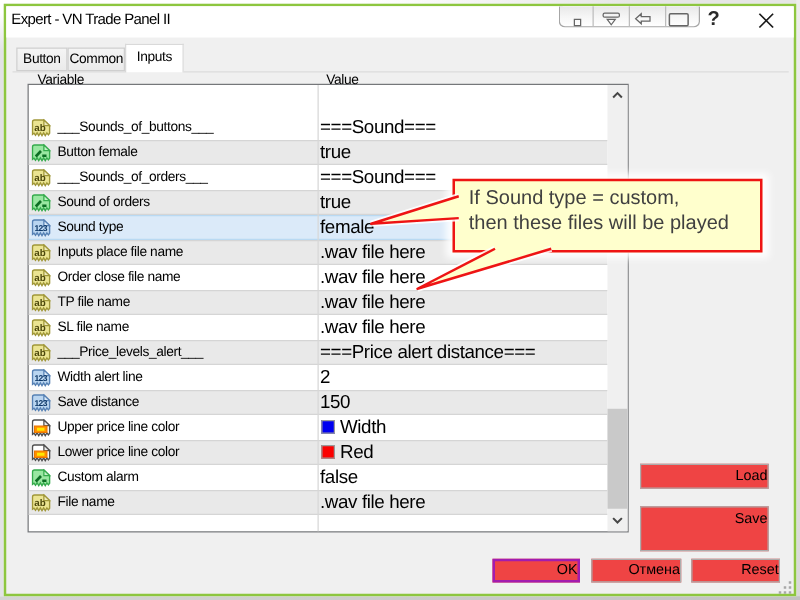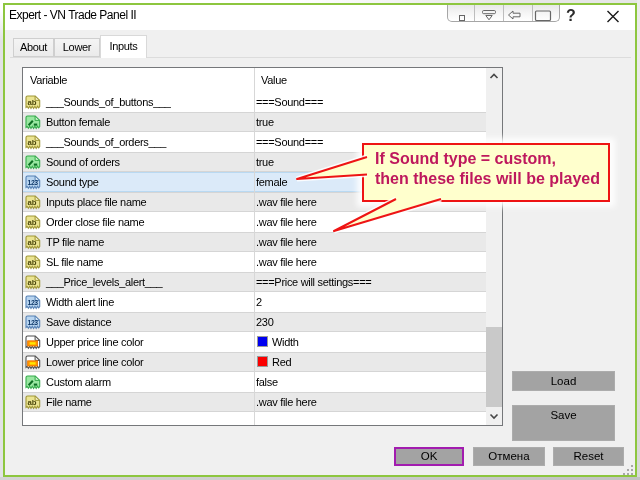--- a/index.html
+++ b/index.html
@@ -22,43 +22,43 @@
 .tbsep{top:5px;width:1px;height:16px;background:#bdbdbd}
 #q{left:566px;top:7px;font-size:16px;font-weight:bold;color:#2a2a2a}
 
 .tab{top:38px;height:19px;box-sizing:border-box;background:linear-gradient(#f4f4f4,#ebebeb);border:1px solid #cfcfcf;
   font-size:11px;letter-spacing:-0.3px;text-align:center;line-height:17px;color:#000}
 #tabInputs{left:100px;top:35px;width:47px;height:23px;background:#fff;border:1px solid #d9d9d9;border-bottom:none;line-height:20px;z-index:3}
 #tabline{left:10px;top:57px;width:621px;height:1px;background:#dcdcdc}
 
 #table{left:22px;top:67px;width:481px;height:359px;box-sizing:border-box;border:1px solid #75777a;background:#fff}
 #colsep{left:254px;top:68px;width:1px;height:357px;background:#d7d7d7;z-index:1}
-.hdr{top:68px;height:24px;line-height:24px;font-size:11px;letter-spacing:-0.3px;color:#000}
+.hdr{top:52px;height:24px;line-height:24px;font-size:11px;letter-spacing:-0.3px;color:#000}
 .row{left:23px;top:0;width:463px;height:20px}
 .gray{background:#e9e9e9;border-top:1px solid #d5d5d5;border-bottom:1px solid #d5d5d5;box-sizing:border-box}
 .blue{background:#dbeaf9;border-top:1px solid #b9d9f2;border-bottom:1px solid #b9d9f2;box-sizing:border-box}
 .rname{left:23px;font-size:11px;letter-spacing:-0.3px;height:20px;line-height:20px;color:#000}
-.rval{left:256px;font-size:11px;letter-spacing:-0.3px;height:20px;line-height:20px;color:#000}
+.rval{left:256px;font-size:15px;letter-spacing:-0.3px;height:20px;line-height:20px;color:#000}
 .icon{left:25px;width:16px;height:15px}
 .csq{width:11px;height:11px;box-sizing:border-box;border:1px solid #9a9a9a}
 
 #sbar{left:486px;top:68px;width:16px;height:357px;background:#f0f0f0}
 #sthumb{left:486px;top:327px;width:16px;height:80px;background:#c9c9c9}
 
-.btn{box-sizing:border-box;background:#a3a3a3;border:1px solid #acacac;font-size:11.5px;color:#000;
-  text-align:center}
+.btn{box-sizing:border-box;background:#ef4444;border:1px solid #acacac;font-size:11.5px;color:#000;
+  text-align:right}
 #bLoad{left:512px;top:371px;width:103px;height:20px;line-height:18px}
 #bSave{left:512px;top:405px;width:103px;height:36px;line-height:18px}
 #bOK{left:394px;top:447px;width:70px;height:19px;line-height:15px;border:2px solid #a21caf}
 #bCancel{left:473px;top:447px;width:72px;height:19px;line-height:17px}
 #bReset{left:553px;top:447px;width:71px;height:19px;line-height:17px}
 
 #callout{left:362px;top:143px;width:248px;height:59px;box-sizing:border-box;background:#ffffcd;
   border:2px solid #ee1414;box-shadow:0 0 6px 5px rgba(255,255,255,0.92);z-index:10}
-#calloutText{left:375px;top:149px;font-size:16px;font-weight:bold;line-height:19.5px;color:#be185d;z-index:12}
+#calloutText{left:375px;top:149px;font-size:16px;font-weight:normal;line-height:19.5px;color:#404040;z-index:12}
 #tails{left:0;top:0;width:640px;height:480px;z-index:11;pointer-events:none}
 .grip{width:2px;height:2px;background:#a8a8a8;position:absolute}
 </style>
 </head>
 <body>
 <div class="abs" id="shadowT"></div>
 <div class="abs" id="shadowL"></div>
 <div class="abs" id="shadowR"></div>
 <div class="abs" id="shadowB"></div>
 <div class="abs" id="frame"></div>
@@ -75,22 +75,22 @@
   <rect x="35.5" y="5.5" width="13" height="3.2" rx="1.2" fill="none" stroke="#666"></rect>
   <path d="M42 14.8 l3.2-4.3 h-6.4 z" fill="none" stroke="#666"></path>
   <path d="M61.5 10 l4.5-4 v2.2 h7 v3.6 h-7 v2.2 z" fill="none" stroke="#666"></path>
   <rect x="88.5" y="6" width="15" height="9.5" rx="1" fill="none" stroke="#666" stroke-width="1.2"></rect>
 </svg>
 <div class="abs" id="q">?</div>
 <svg class="abs" style="left:606px;top:10px" width="14" height="13" viewBox="0 0 14 13">
   <path d="M1.5 1 L12.5 12 M12.5 1 L1.5 12" stroke="#1a1a1a" stroke-width="1.4" fill="none"></path>
 </svg>
 
-<div class="abs tab" style="left:13px;width:41px">About</div>
-<div class="abs tab" style="left:54px;width:46px">Lower</div>
+<div class="abs tab" style="left:13px;width:41px">Button</div>
+<div class="abs tab" style="left:54px;width:46px">Common</div>
 <div class="abs" id="tabline"></div>
 <div class="abs tab" id="tabInputs">Inputs</div>
 
 <div class="abs" id="table"></div>
 <div class="abs hdr" style="left:30px">Variable</div>
 <div class="abs hdr" style="left:261px">Value</div>
 <div class="abs" id="colsep"></div>
 
 <div id="rows">
 <div class="abs row" style="top:92px"></div>
@@ -167,37 +167,37 @@
     </svg>
 <div class="abs rname" style="left:46px;top:252px">SL file name</div>
 <div class="abs rval" style="top:252px">.wav file here</div>
 <div class="abs row gray" style="top:272px"></div>
 <svg class="abs icon" style="top:275px" viewBox="0 0 16 15">
       <path d="M1 2.6 Q1 1 2.6 1 L10.1 1 L14.7 5.4 L14.7 11.6 L13.7 12.9 L12.5 11.3 L11.2 13.5 L9.9 11.3 L8.6 13.5 L7.3 11.3 L6 13.5 L4.7 11.3 L3.4 13.2 L2.2 11.5 L1 12.4 Z" fill="#ebe491" stroke="#a09738" stroke-width="1.1"></path>
       <path d="M10.1 1 L10.1 5.4 L14.7 5.4 Z" fill="#f0ebbd" stroke="#a09738" stroke-width="1"></path>
       <text x="7" y="10" font-size="7.8" font-weight="bold" fill="#4c470c" text-anchor="middle" font-family="Liberation Sans,sans-serif">ab</text>
     </svg>
 <div class="abs rname" style="left:46px;top:272px">___Price_levels_alert___</div>
-<div class="abs rval" style="top:272px">===Price will settings===</div>
+<div class="abs rval" style="top:272px">===Price alert distance===</div>
 <div class="abs row" style="top:292px"></div>
 <svg class="abs icon" style="top:295px" viewBox="0 0 16 15">
       <path d="M1 2.6 Q1 1 2.6 1 L10.1 1 L14.7 5.4 L14.7 11.6 L13.7 12.9 L12.5 11.3 L11.2 13.5 L9.9 11.3 L8.6 13.5 L7.3 11.3 L6 13.5 L4.7 11.3 L3.4 13.2 L2.2 11.5 L1 12.4 Z" fill="#b9d5f0" stroke="#5681b4" stroke-width="1.1"></path>
       <path d="M10.1 1 L10.1 5.4 L14.7 5.4 Z" fill="#dcebf8" stroke="#5681b4" stroke-width="1"></path>
       <text x="7.6" y="10.1" font-size="6.8" font-weight="bold" fill="#0d3767" text-anchor="middle" font-family="Liberation Sans,sans-serif" letter-spacing="-0.4">123</text>
     </svg>
 <div class="abs rname" style="left:46px;top:292px">Width alert line</div>
 <div class="abs rval" style="top:292px">2</div>
 <div class="abs row gray" style="top:312px"></div>
 <svg class="abs icon" style="top:315px" viewBox="0 0 16 15">
       <path d="M1 2.6 Q1 1 2.6 1 L10.1 1 L14.7 5.4 L14.7 11.6 L13.7 12.9 L12.5 11.3 L11.2 13.5 L9.9 11.3 L8.6 13.5 L7.3 11.3 L6 13.5 L4.7 11.3 L3.4 13.2 L2.2 11.5 L1 12.4 Z" fill="#b9d5f0" stroke="#5681b4" stroke-width="1.1"></path>
       <path d="M10.1 1 L10.1 5.4 L14.7 5.4 Z" fill="#dcebf8" stroke="#5681b4" stroke-width="1"></path>
       <text x="7.6" y="10.1" font-size="6.8" font-weight="bold" fill="#0d3767" text-anchor="middle" font-family="Liberation Sans,sans-serif" letter-spacing="-0.4">123</text>
     </svg>
 <div class="abs rname" style="left:46px;top:312px">Save distance</div>
-<div class="abs rval" style="top:312px">230</div>
+<div class="abs rval" style="top:312px">150</div>
 <div class="abs row" style="top:332px"></div>
 <svg class="abs icon" style="top:335px" viewBox="0 0 16 15">
       <path d="M1 2.6 Q1 1 2.6 1 L10.1 1 L14.7 5.4 L14.7 11.6 L13.7 12.9 L12.5 11.3 L11.2 13.5 L9.9 11.3 L8.6 13.5 L7.3 11.3 L6 13.5 L4.7 11.3 L3.4 13.2 L2.2 11.5 L1 12.4 Z" fill="#ffffff" stroke="#4f4f4f" stroke-width="1.1"></path>
       <path d="M10.1 1 L10.1 5.4 L14.7 5.4 Z" fill="#ececec" stroke="#4f4f4f" stroke-width="1"></path>
       <rect x="2.6" y="5.8" width="10" height="5.2" fill="#ff9000" stroke="#ea7500" stroke-width="0.8"></rect>
       <rect x="4.6" y="7.2" width="6" height="2.4" fill="#ffe800"></rect>
     </svg>
 <div class="abs rname" style="left:46px;top:332px">Upper price line color</div>
 <div class="abs csq" style="left:257px;top:336px;background:#0000f0"></div>
 <div class="abs rval" style="left:272px;top:332px">Width</div>

